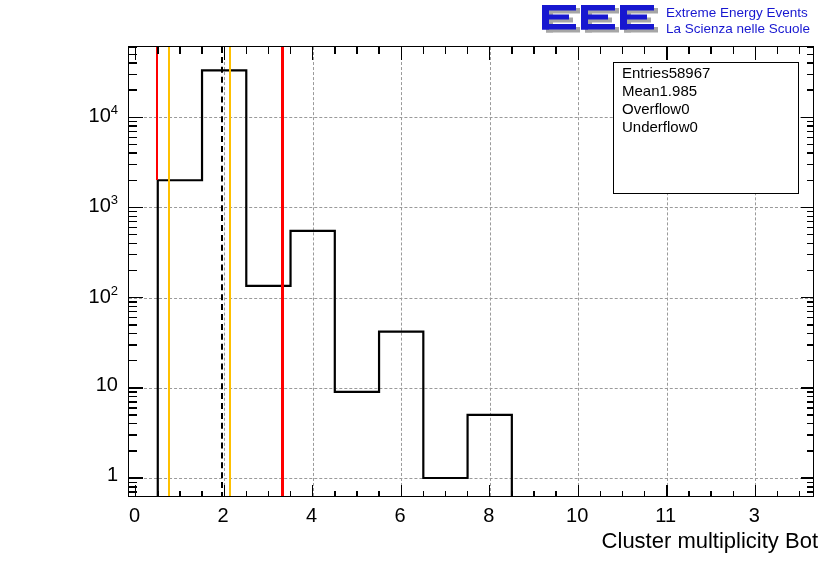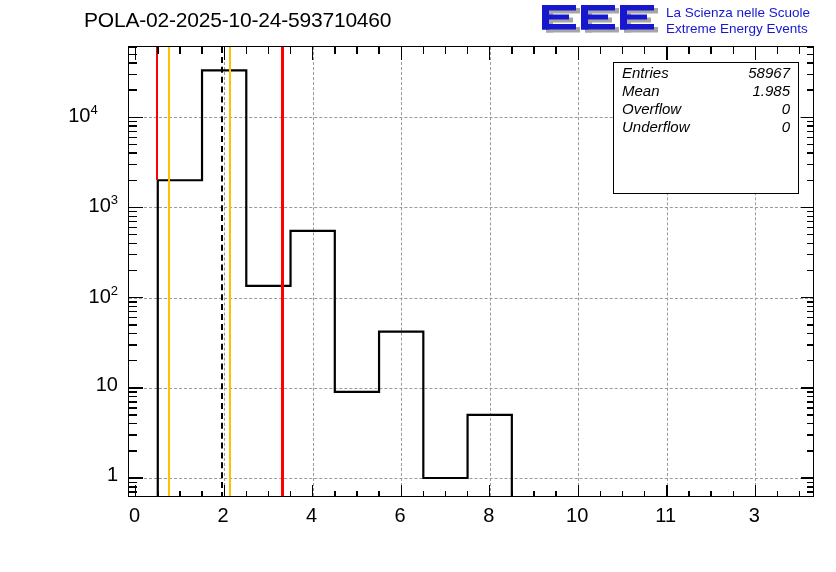--- a/index.html
+++ b/index.html
@@ -53,30 +53,29 @@
   
   .stats{
     position:absolute; left:613px; top:62px; width:186px; height:132px;
     background:#fff; border:1px solid #000; box-sizing:border-box;
     font-size:15px; color:#000;
   }
   .stats-title{
     text-align:center; padding:3px 0 2px; border-bottom:1.4px solid #000;
     margin:0 6px; font-size:15.5px;
   }
-  .stats-row{display:flex;justify-content:space-between;padding:1px 8px 0 8px;font-style:italic;}
+  .stats-row{display:flex;padding:1px 8px 0 8px;}
   .stats-row .k{text-align:left;}
   .stats-row .v{text-align:right;}
 </style>
 </head>
 <body>
 
 <div id="root">
 
-  <div class="title">POLA-02-2025-10-24-593710460</div>
 
   <div class="logo">
     <svg class="logo-eee" viewBox="0 0 120 32">
       <g fill="#a6a6a6">
         <rect x="6" y="4" width="34" height="5.5"></rect>
           <rect x="6" y="13.5" width="27" height="5"></rect>
           <rect x="6" y="23" width="34" height="5.5"></rect>
           <rect x="6" y="4" width="7" height="24.5"></rect>
         <rect x="45" y="4" width="34" height="5.5"></rect>
           <rect x="45" y="13.5" width="27" height="5"></rect>
@@ -96,44 +95,45 @@
           <rect x="41" y="10.5" width="27" height="5"></rect>
           <rect x="41" y="20" width="34" height="5.5"></rect>
           <rect x="41" y="1" width="7" height="24.5"></rect>
         <rect x="80" y="1" width="34" height="5.5"></rect>
           <rect x="80" y="10.5" width="27" height="5"></rect>
           <rect x="80" y="20" width="34" height="5.5"></rect>
           <rect x="80" y="1" width="7" height="24.5"></rect>
       </g>
     </svg>
     <div class="logo-text">
+      <div>Extreme Energy Events</div>
       <div>La Scienza nelle Scuole</div>
-      <div>Extreme Energy Events</div>
     </div>
   </div>
 
   <div id="ylabels">
       <div class="ylab" style="left: 48px; top: 462.989px;">1</div>
       <div class="ylab" style="left: 48px; top: 372.789px;">10</div>
       <div class="ylab" style="left: 48px; top: 282.589px;">10<sup>2</sup></div>
       <div class="ylab" style="left: 48px; top: 192.389px;">10<sup>3</sup></div>
-      <div class="ylab" style="left: 48px; top: 102.189px; text-align: center;">10<sup>4</sup></div>
+      <div class="ylab" style="left: 48px; top: 102.189px;">10<sup>4</sup></div>
     </div>
 
   <div id="xlabels">
       <div class="xlab" style="left: 114.639px; top: 504px;">0</div>
       <div class="xlab" style="left: 203.155px; top: 504px;">2</div>
       <div class="xlab" style="left: 291.671px; top: 504px;">4</div>
       <div class="xlab" style="left: 380.187px; top: 504px;">6</div>
       <div class="xlab" style="left: 468.703px; top: 504px;">8</div>
       <div class="xlab" style="left: 557.219px; top: 504px;">10</div>
       <div class="xlab" style="left: 645.735px; top: 504px;">11</div>
       <div class="xlab" style="left: 734.252px; top: 504px;">3</div>
     </div>
 
+  <div class="axis-title">Cluster multiplicity Bot</div>
 
   <div class="frame">
     <div class="gridlayer" id="gridlayer">
         <div class="gline-h" style="top: 430.989px;"></div>
         <div class="gline-h" style="top: 340.789px;"></div>
         <div class="gline-h" style="top: 250.589px;"></div>
         <div class="gline-h" style="top: 160.389px;"></div>
         <div class="gline-h" style="top: 70.1892px;"></div>
         <div class="gline-v" style="left: 95.1548px;"></div>
         <div class="gline-v" style="left: 183.671px;"></div>

